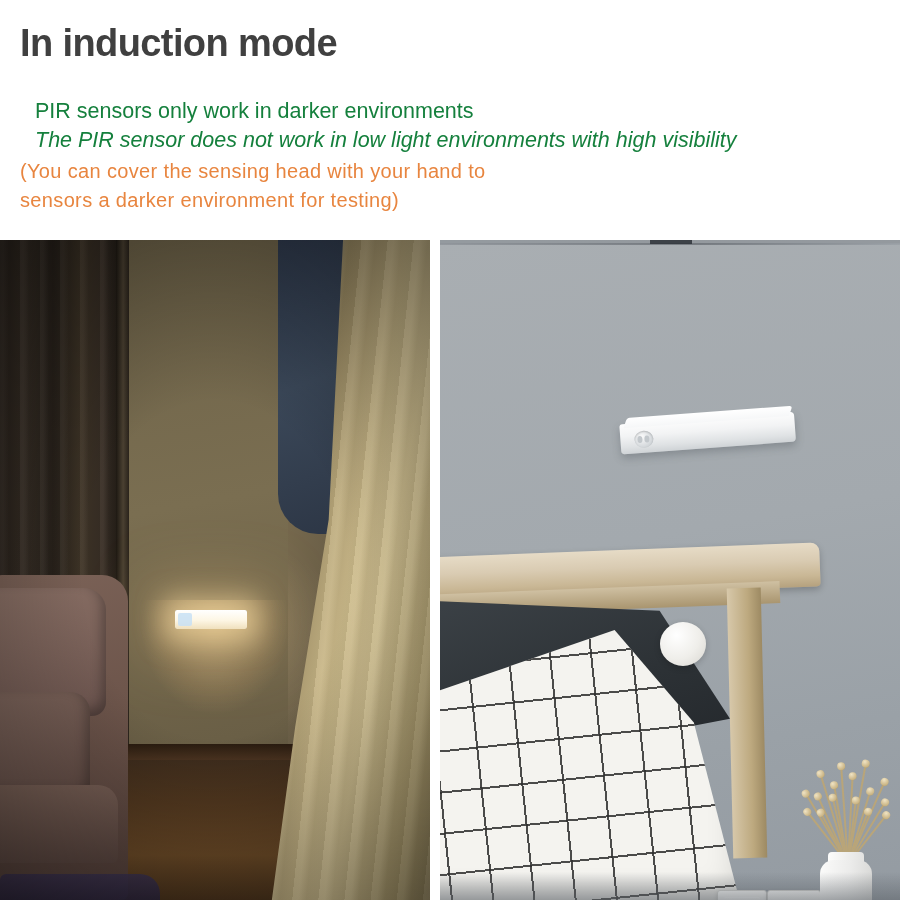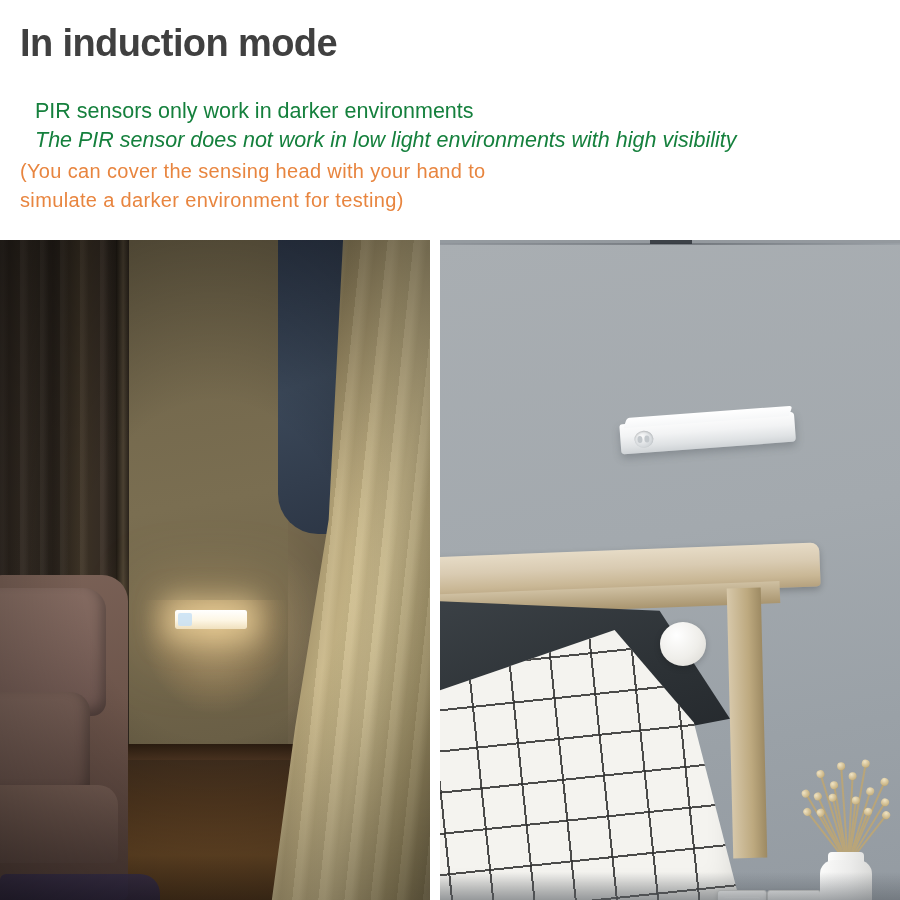--- a/index.html
+++ b/index.html
@@ -294,21 +294,21 @@
 </head>
 <body>
 
 <div class="page">
 
   <div class="header">
     <div class="title">In induction mode</div>
     <div class="sub l1">PIR sensors only work in darker environments</div>
     <div class="sub l2">The PIR sensor does not work in low light environments with high visibility</div>
     <div class="note l1">(You can cover the sensing head with your hand to</div>
-    <div class="note l2">simulate a darker environment for testing)</div>
+    <div class="note l2">sensors a darker environment for testing)</div>
   </div>
 
   <div class="photos">
 
     <div class="panel left">
       <div class="l-wall"></div>
       <div class="l-panel"></div>
       <div class="l-curtain"></div>
       <div class="l-jamb"></div>
       <div class="l-floor"></div>

